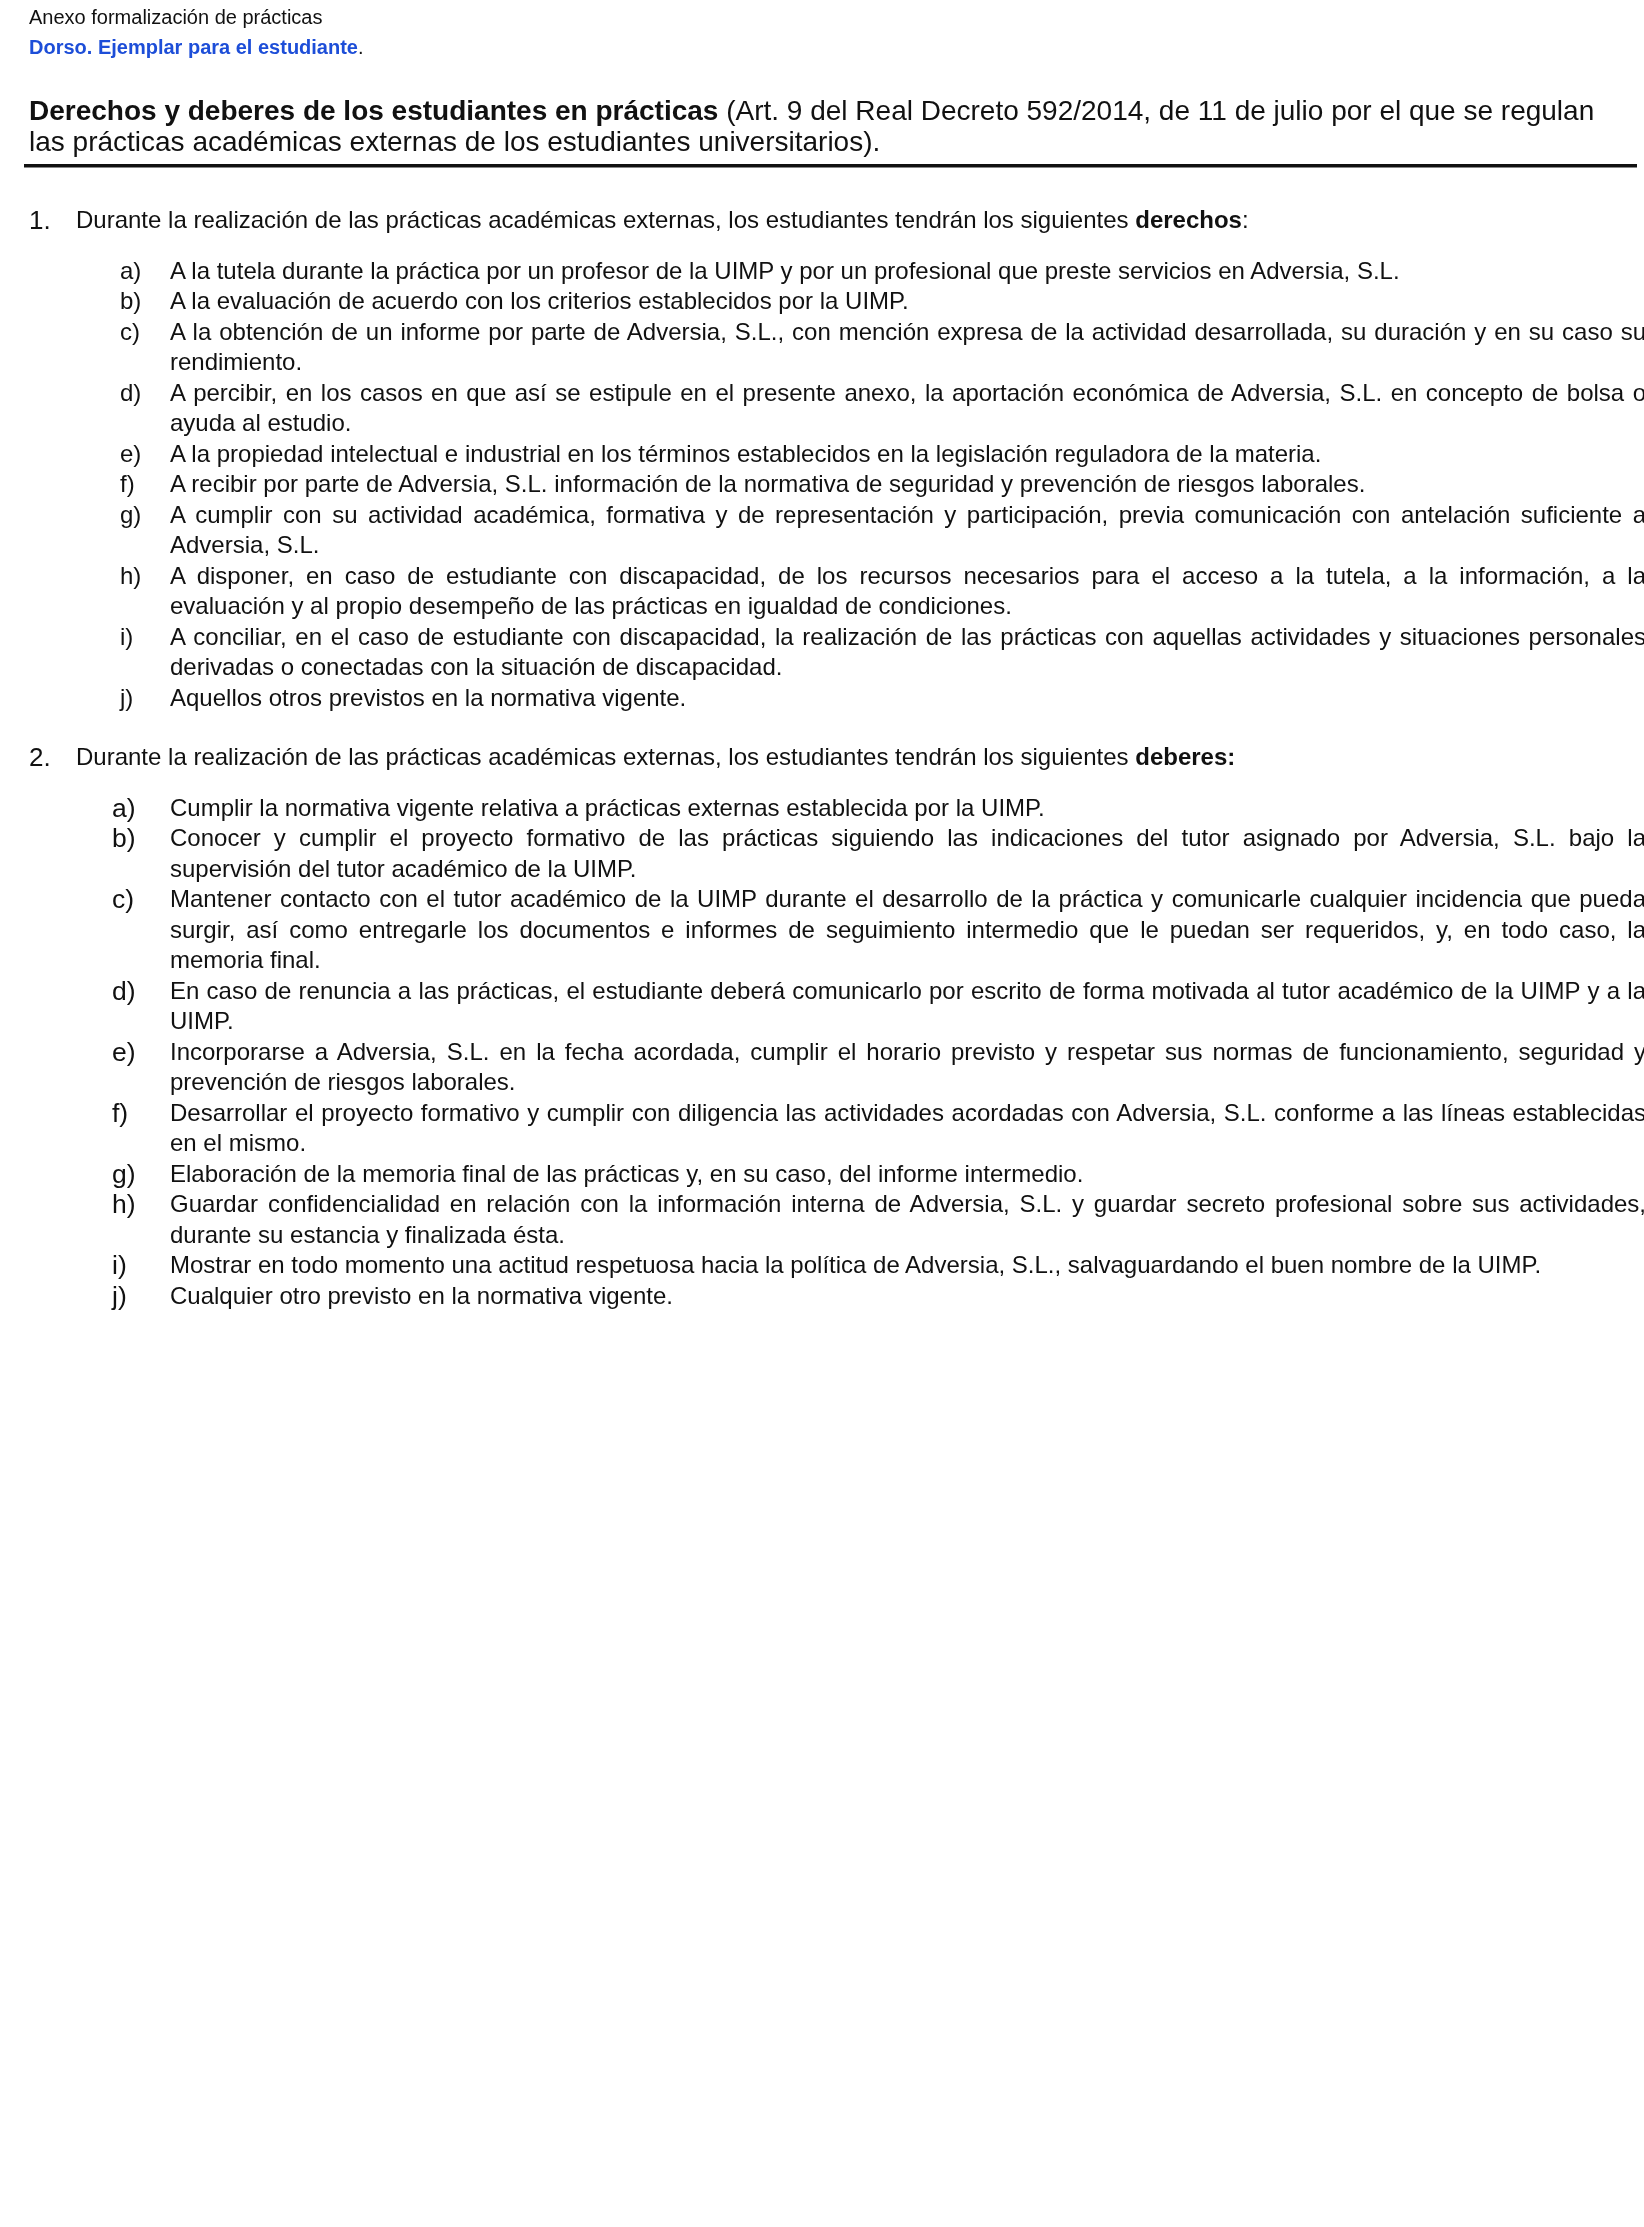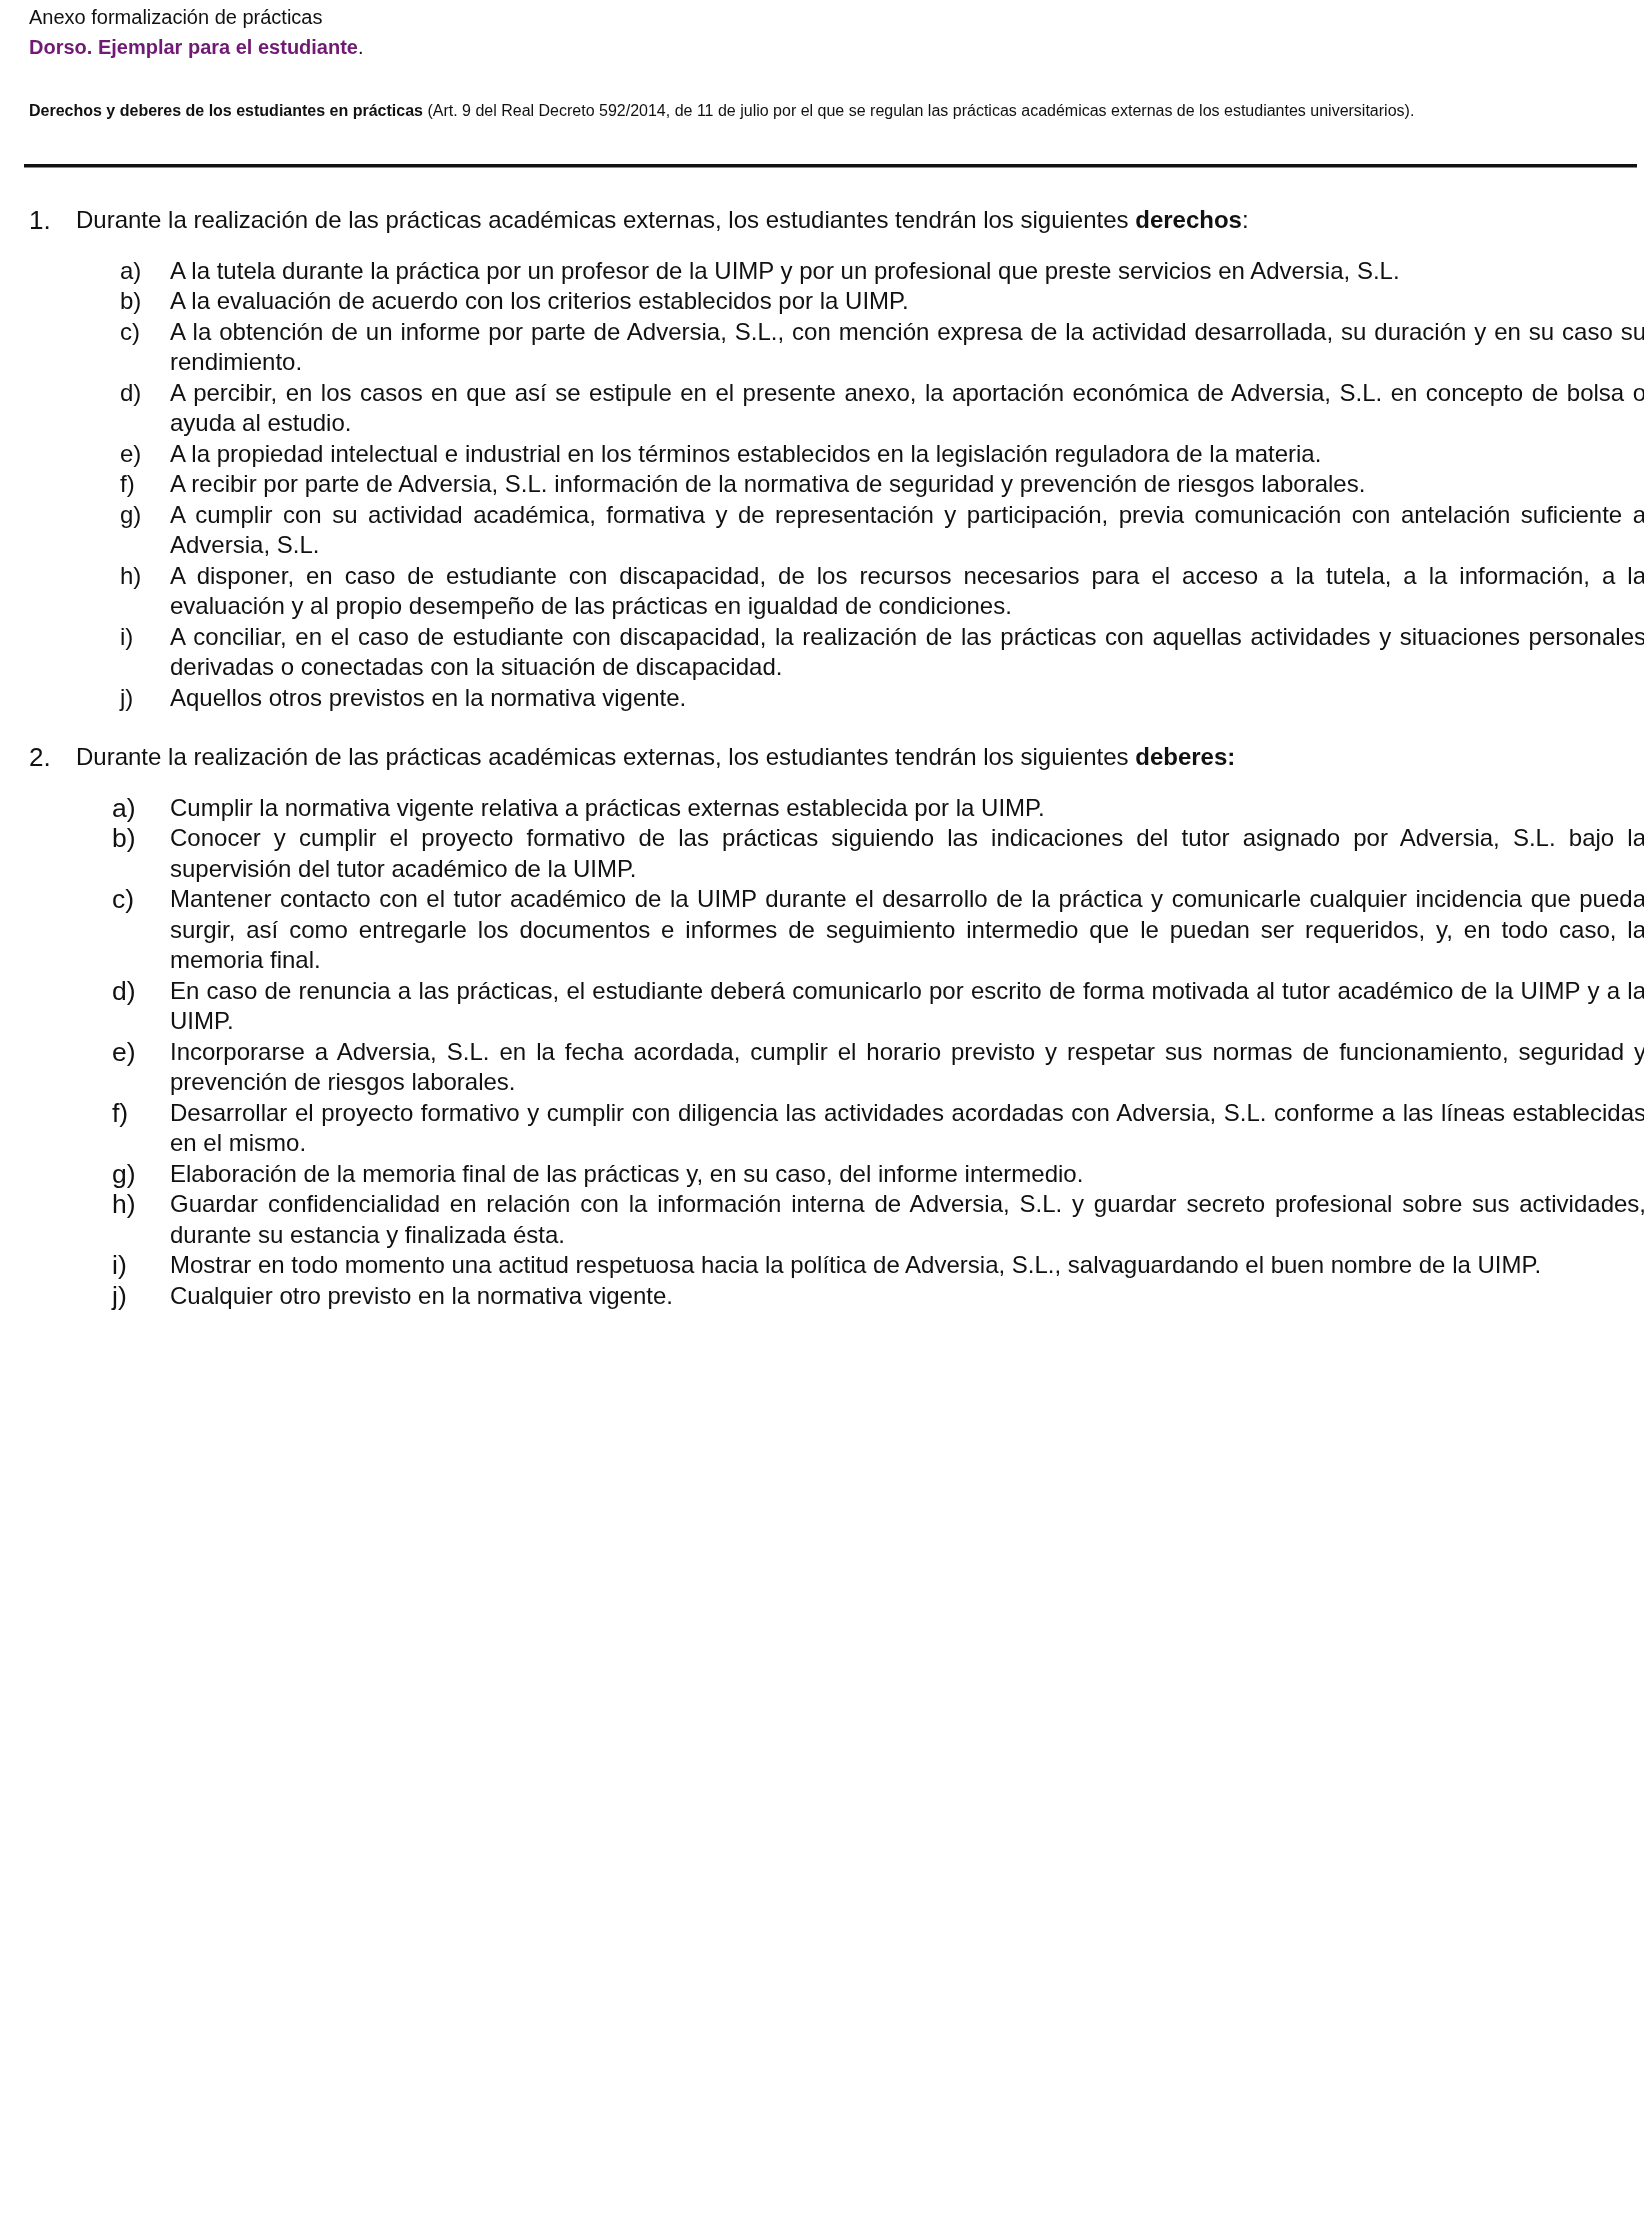--- a/index.html
+++ b/index.html
@@ -31,27 +31,27 @@
     position: absolute;
     left: 29px;
     top: 1.6px;
   }
   .header-subtitle {
     position: absolute;
     left: 29px;
     top: 32px;
     font-weight: bold;
   }
-  .red { color: #701a75; }
+  .red { color: #1d4ed8; }
   .intro {
     position: absolute;
     left: 29px;
     top: 96px;
     width: 1597px;
-    font-size: 16px;
+    font-size: 28px;
     line-height: 30.5px;
     text-align: left;
   }
   .intro b { font-weight: bold; }
   .rule {
     position: absolute;
     left: 24px;
     top: 164px;
     width: 1613px;
     height: 3.2px;

